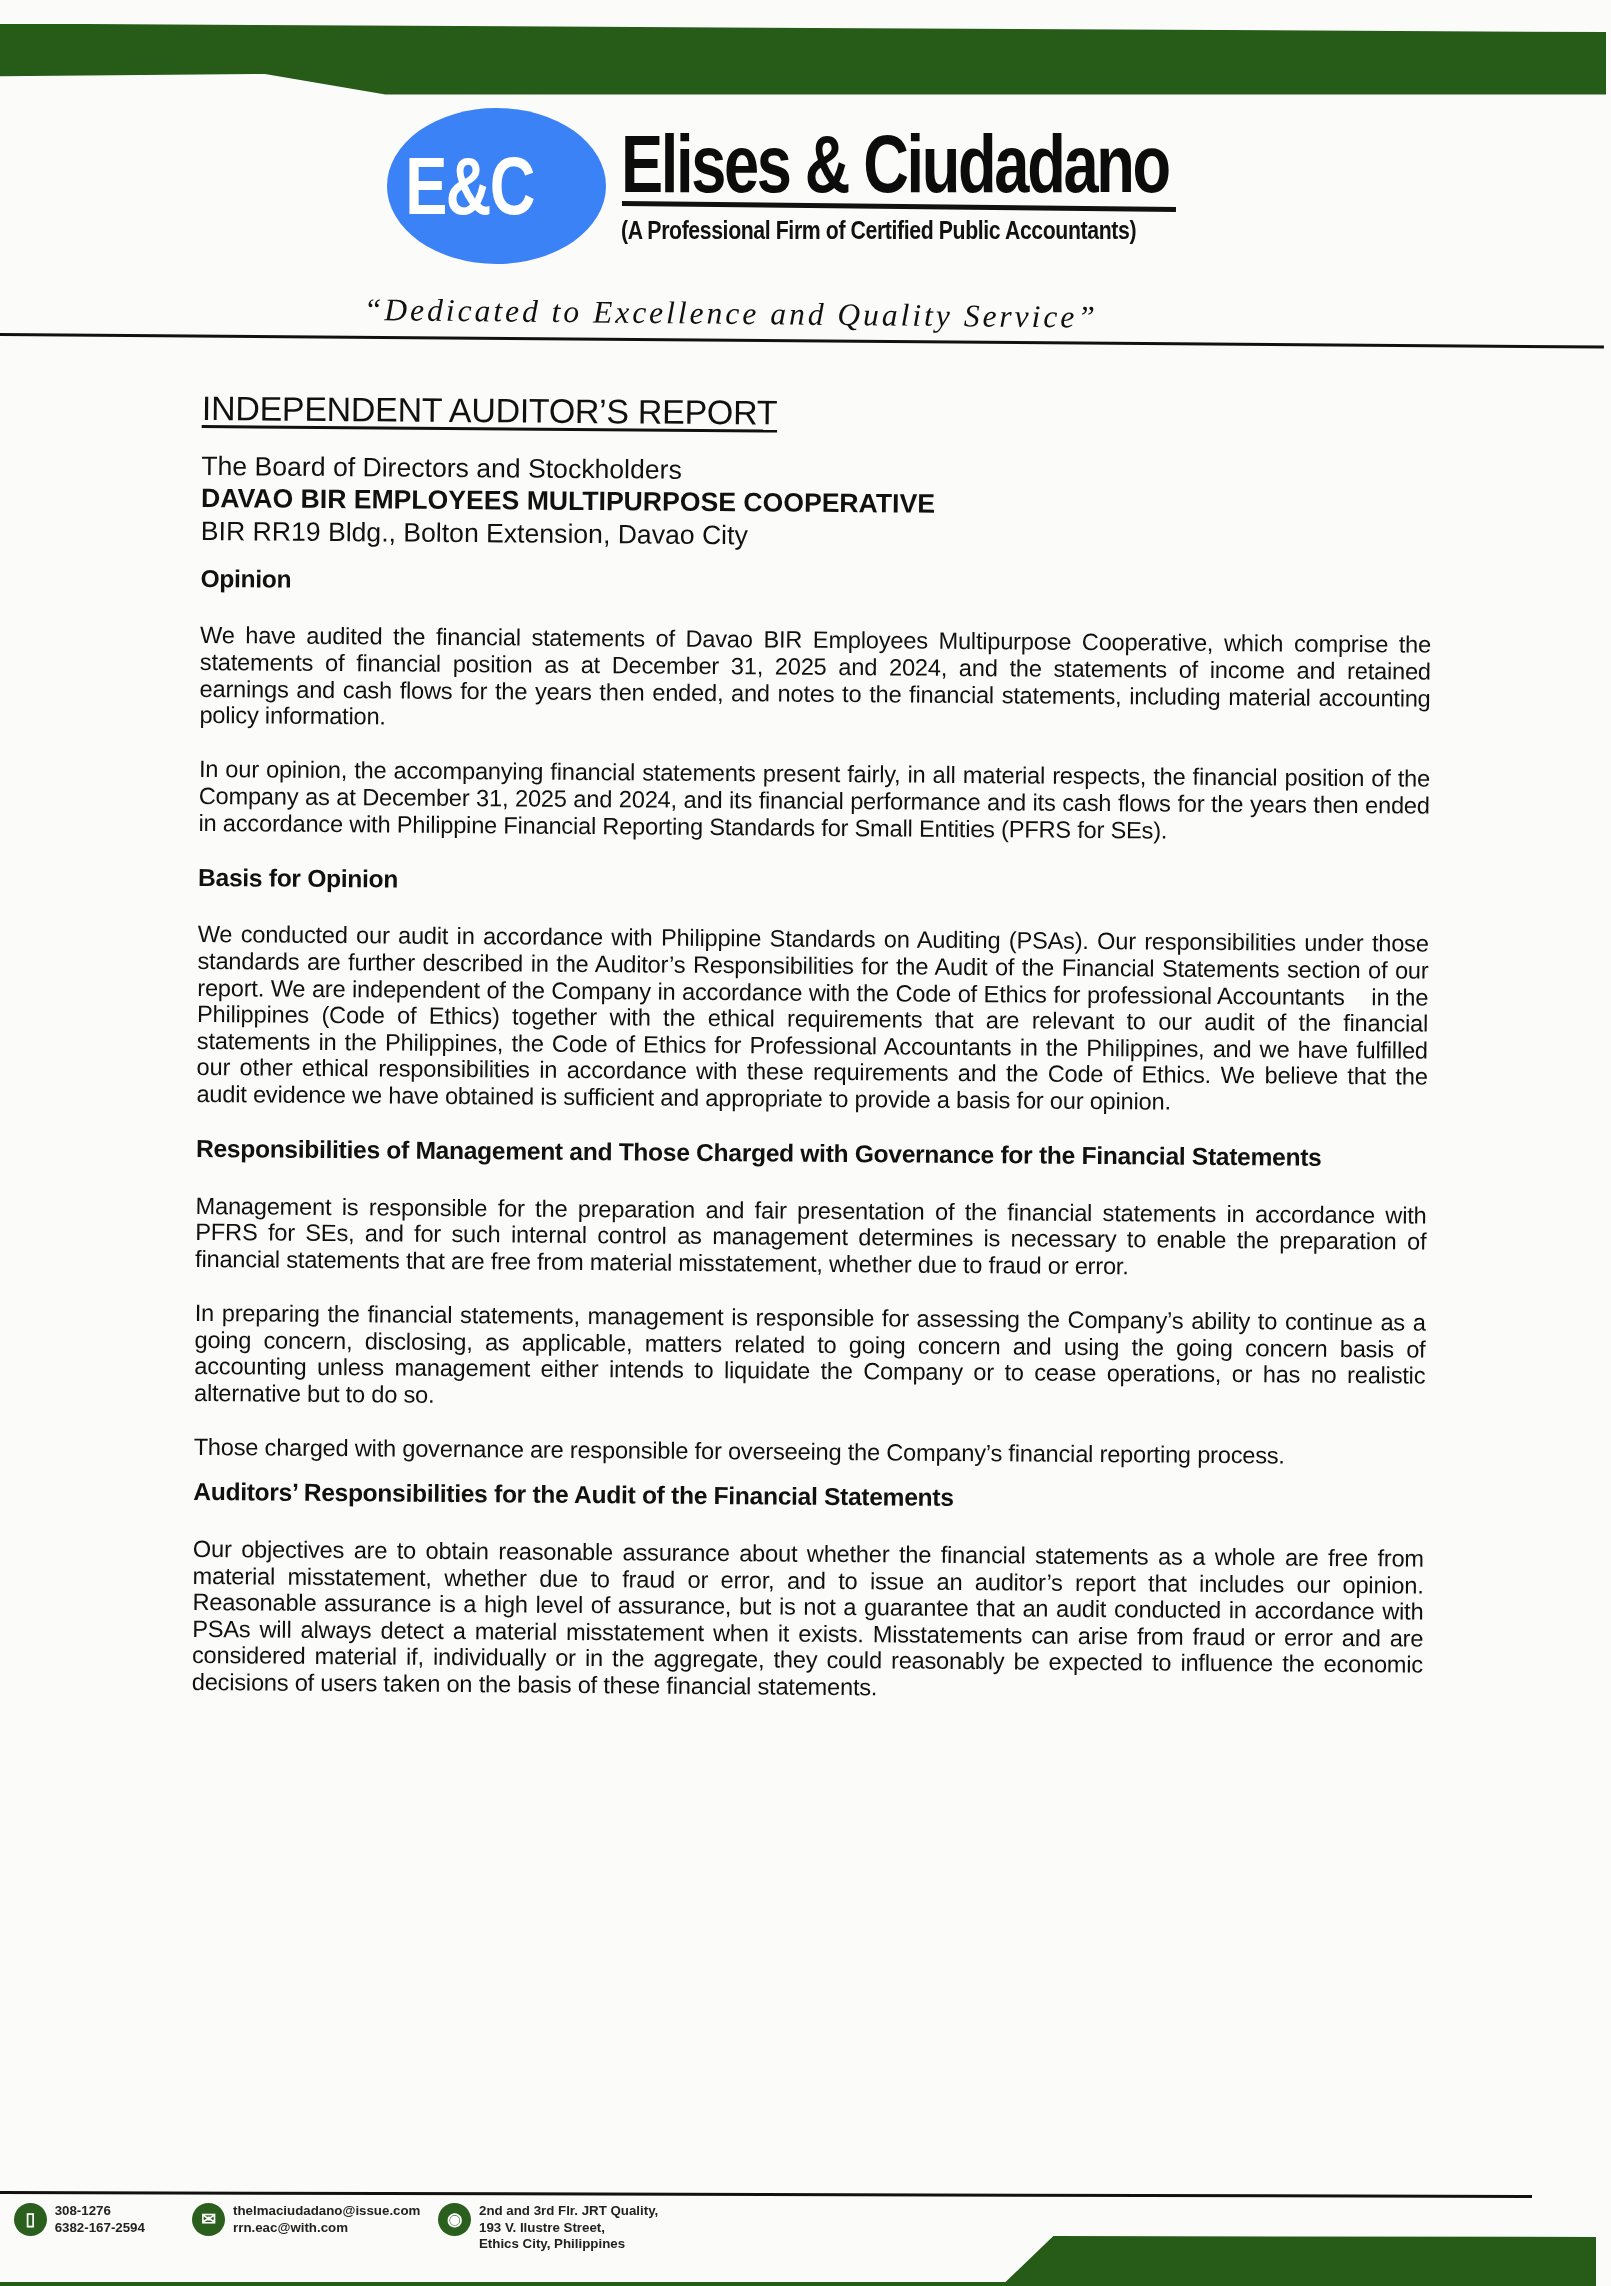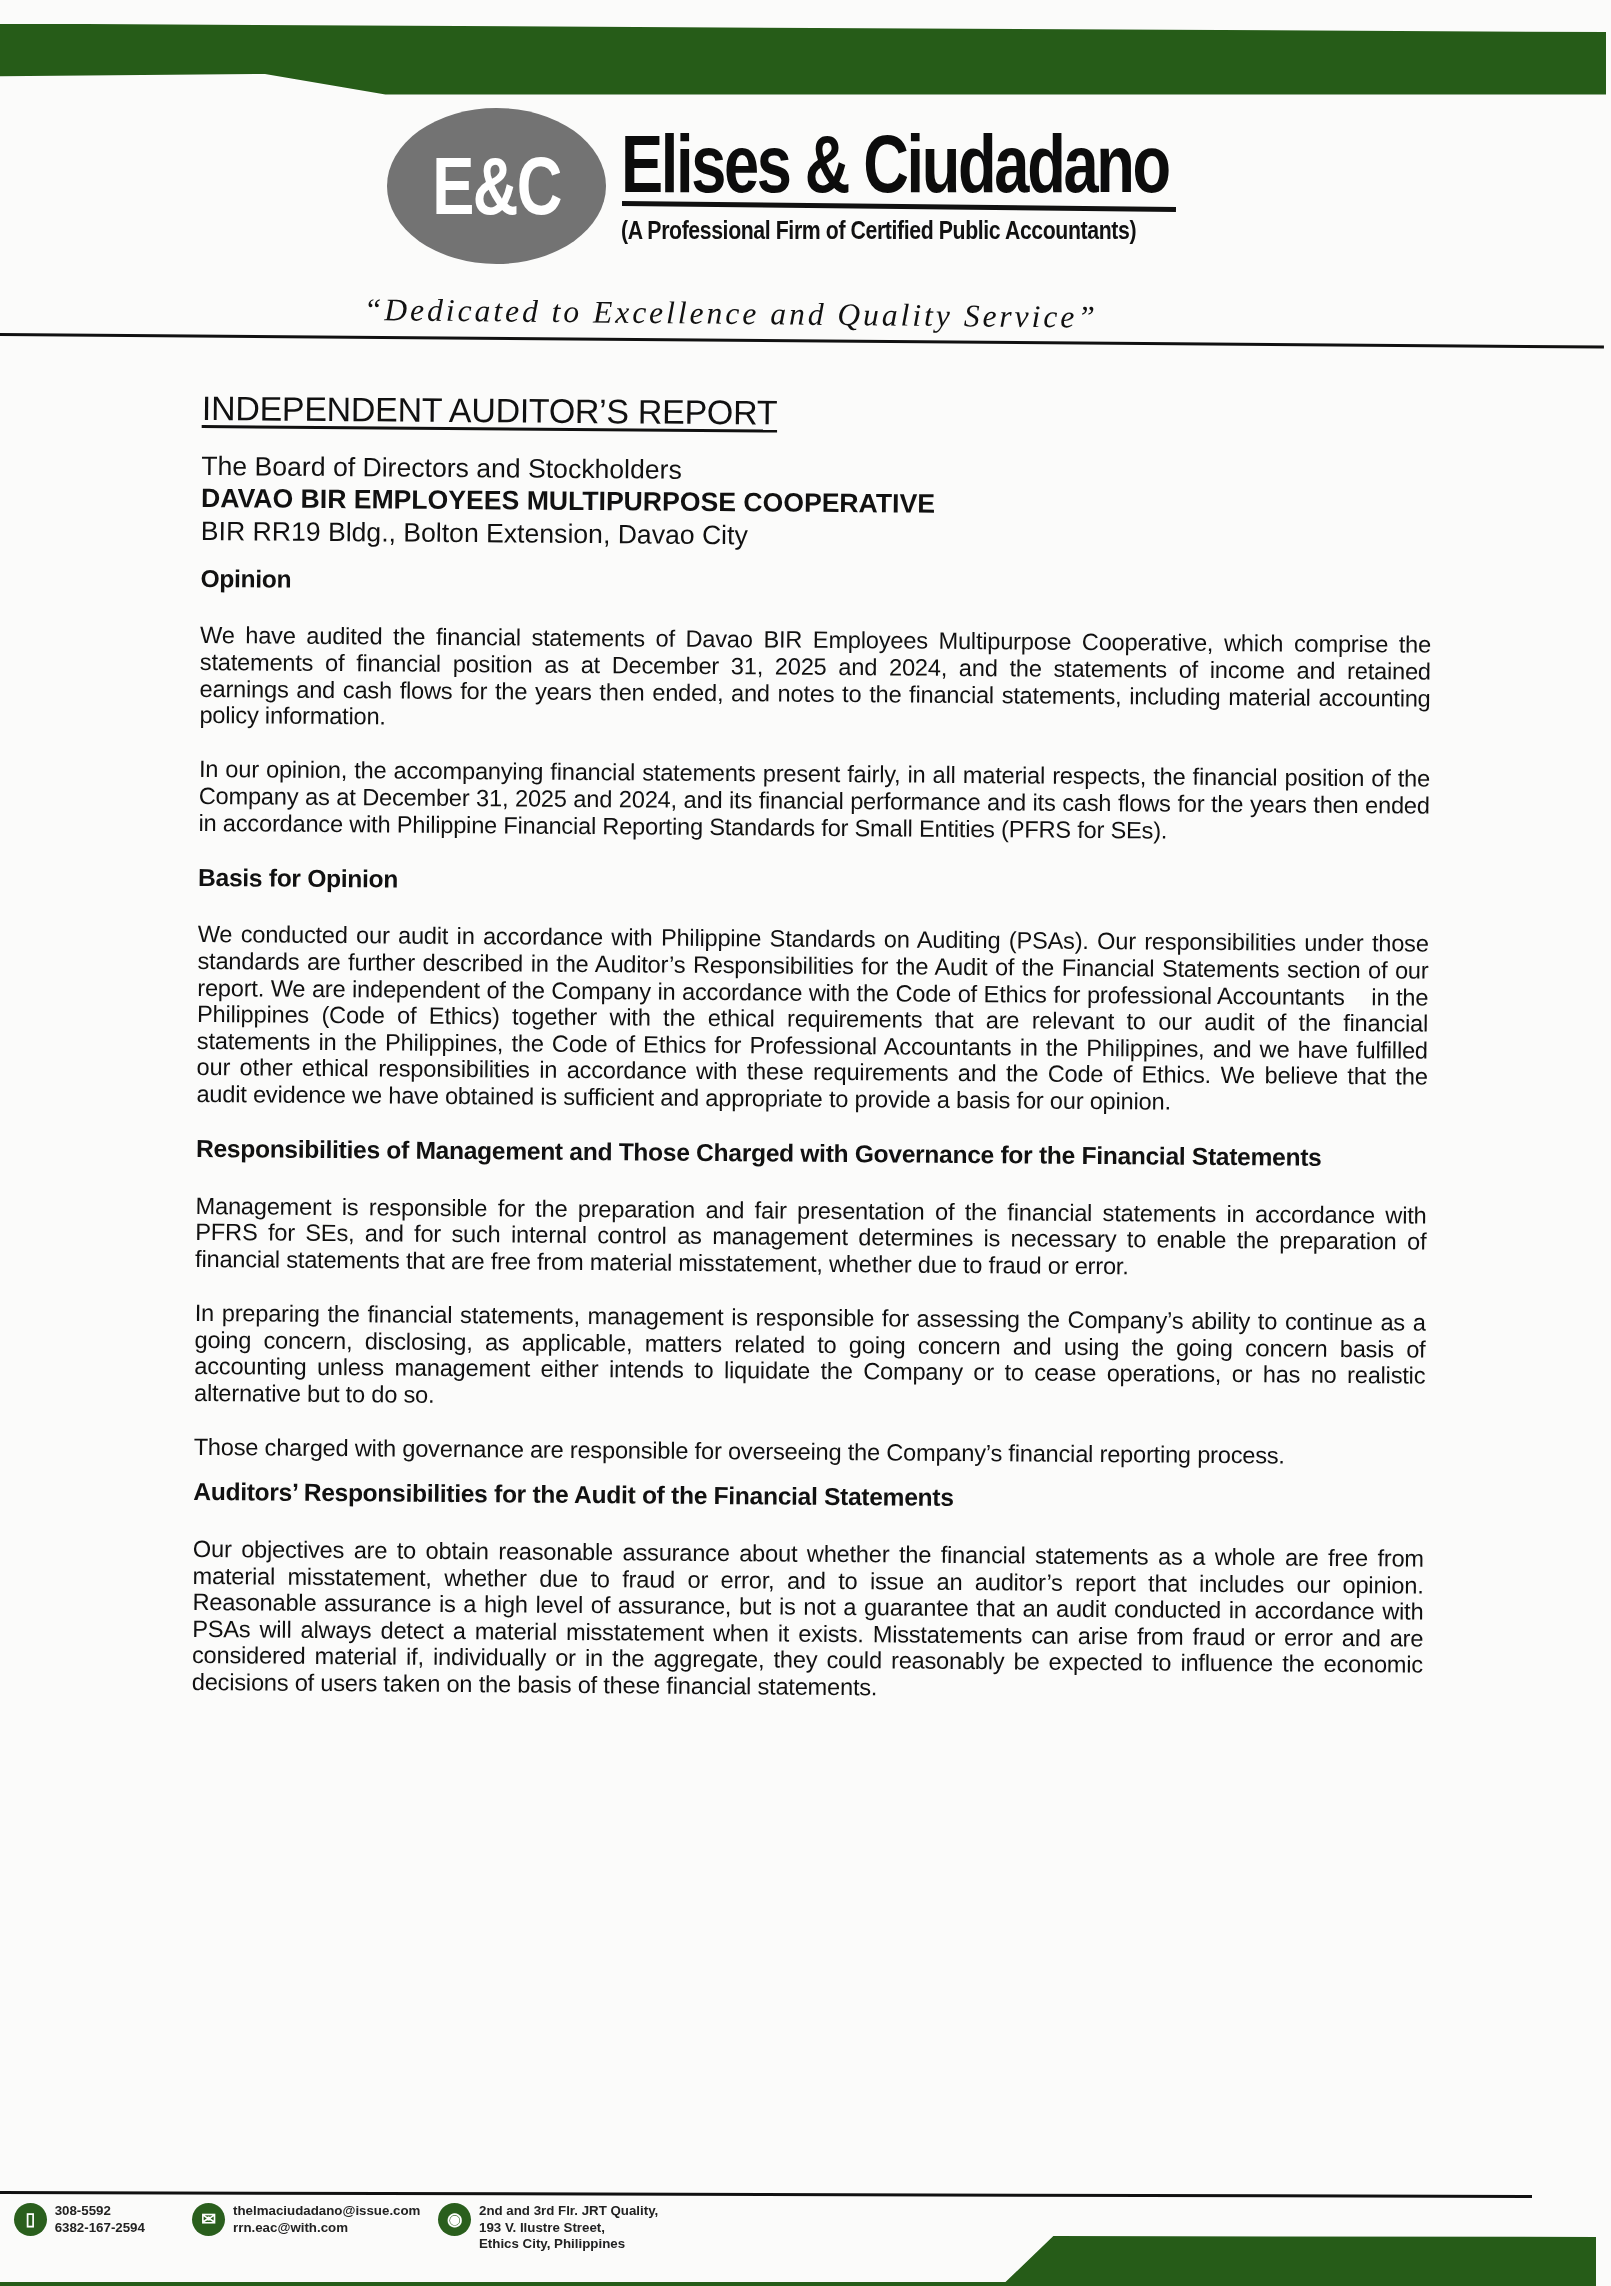--- a/index.html
+++ b/index.html
@@ -9,22 +9,22 @@
     font-family: "Liberation Sans", sans-serif;
     color: #111;
   }
   .band-top {
     position: absolute; left: 0; top: 23.6px; width: 1606px; height: 71px;
     background: #265c18;
     clip-path: polygon(0 0, 100% 12%, 100% 100%, 26% 100%, 24% 100%, 16.5% 71%, 0 74%);
   }
   .logo-oval {
     position: absolute; left: 387px; top: 108px; width: 219px; height: 156px;
-    border-radius: 50%; background: #737373;
-    display: flex; align-items: center; justify-content: center;
+    border-radius: 50%; background: #3b82f6;
+    display: flex; align-items: center; justify-content: flex-start;
   }
   .logo-mark {
     color: #fff; font-weight: bold; font-size: 81px; letter-spacing: -2px;
     transform: scaleX(0.78); font-family: "Liberation Sans", sans-serif;
   }
   .firm-name {
     position: absolute; left: 621px; top: 118px;
     font-size: 81px; font-weight: bold; letter-spacing: -3px;
     transform: scaleX(0.78); transform-origin: left top; color: #0c0c0c;
     white-space: nowrap;
@@ -124,21 +124,21 @@
     <p class="para">Our objectives are to obtain reasonable assurance about whether the financial statements as a whole are free from material misstatement, whether due to fraud or error, and to issue an auditor’s report that includes our opinion. Reasonable assurance is a high level of assurance, but is not a guarantee that an audit conducted in accordance with PSAs will always detect a material misstatement when it exists. Misstatements can arise from fraud or error and are considered material if, individually or in the aggregate, they could reasonably be expected to influence the economic decisions of users taken on the basis of these financial statements.</p>
   </div>
 </div>
 
 <div class="footer-rule"></div>
 
 <div class="footer">
   <div class="footer-group">
     <span class="footer-icon">▯</span>
     <div class="footer-lines">
-      <div>308-5592</div>
+      <div>308-1276</div>
       <div>6382-167-2594</div>
     </div>
   </div>
   <div class="footer-group" style="margin-left:29.6px;">
     <span class="footer-icon">✉</span>
     <div class="footer-lines">
       <div>thelmaciudadano@issue.com</div>
       <div>rrn.eac@with.com</div>
     </div>
   </div>

